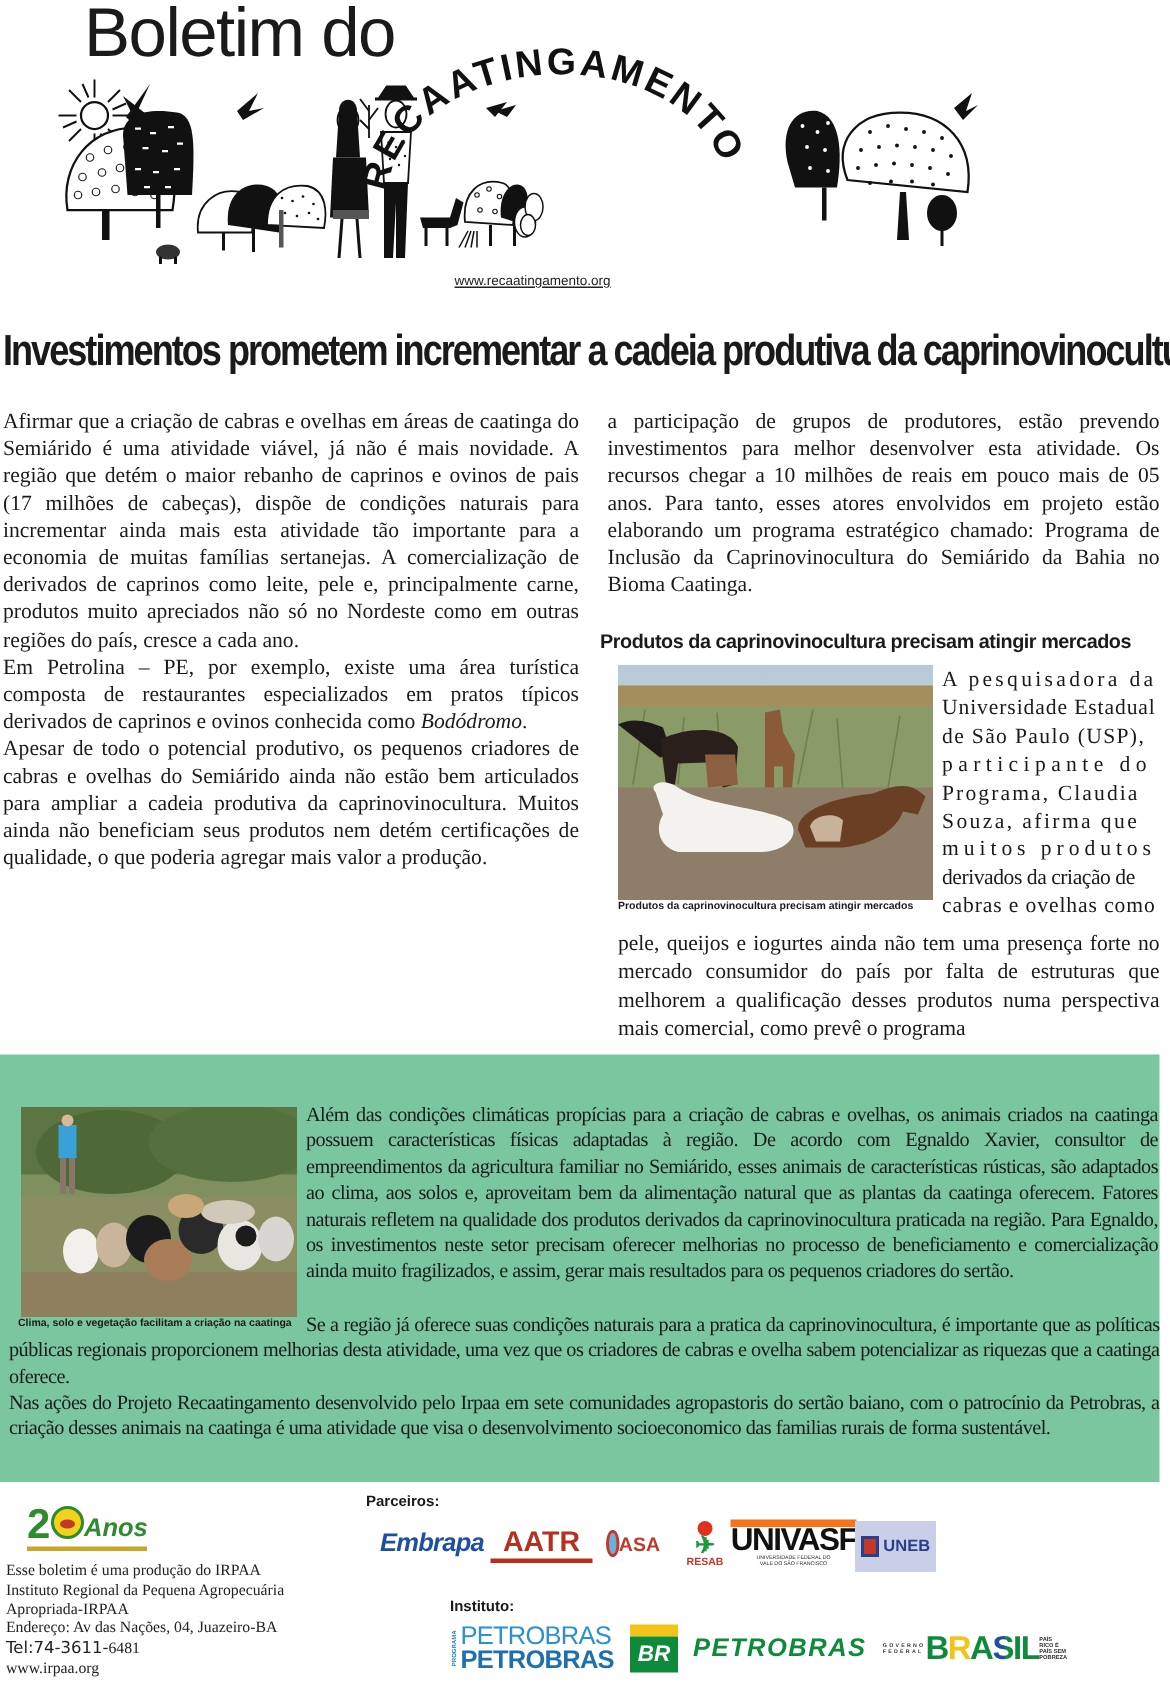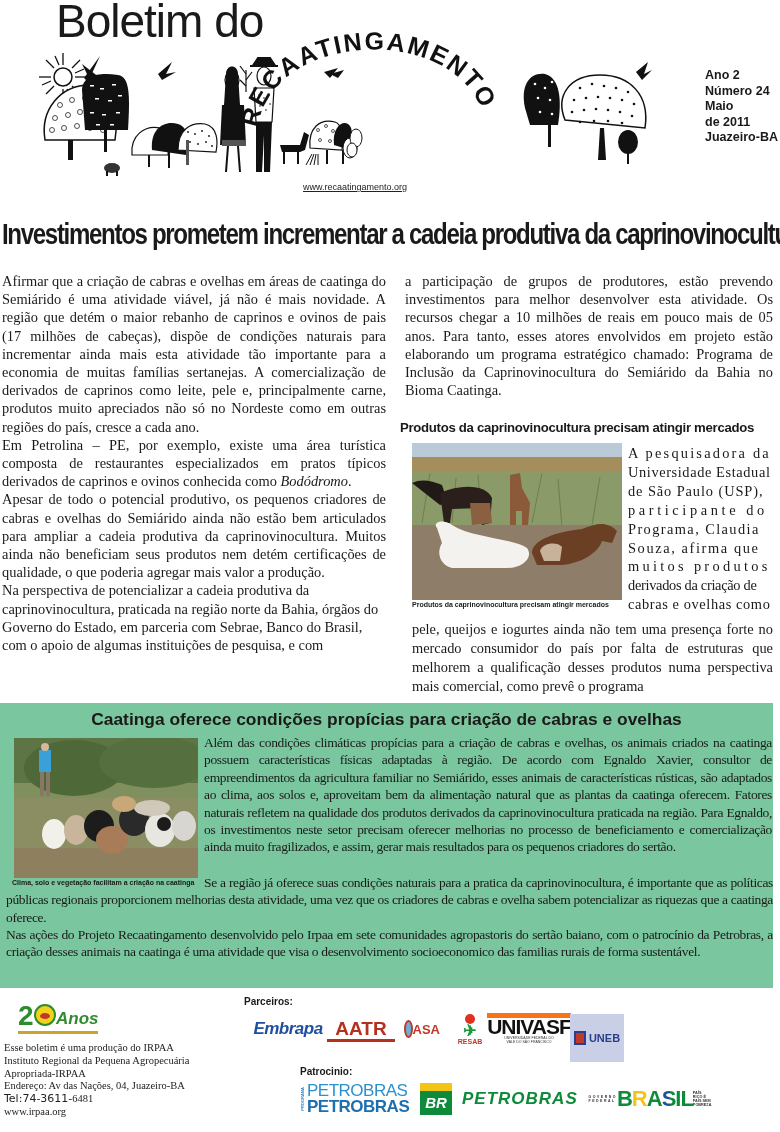--- a/index.html
+++ b/index.html
@@ -257,36 +257,28 @@
     <defs>
         <path id="arcPath" d="M18,118 C30,20 220,10 245,110"></path>
       </defs>
     <text font-family="Liberation Sans, sans-serif" font-weight="bold" font-size="25" letter-spacing="2" fill="#111">
       <textPath href="#arcPath">RECAATINGAMENTO</textPath>
     </text>
   </svg>
 
   <a class="site-url">www.recaatingamento.org</a>
 
-  <div class="issue-info">
-    <div>Ano 2</div>
-    <div>Número 24</div>
-    <div>Maio</div>
-    <div>de 2011</div>
-    <div>Juazeiro-BA</div>
-  </div>
 </div>
 
 <h1 class="headline">Investimentos  prometem  incrementar a cadeia produtiva da caprinovinocultura</h1>
 
 <div class="col col-left">
   <p>Afirmar que a criação de cabras e ovelhas em áreas de caatinga do Semiárido é uma atividade viável, já não é mais novidade. A região que detém o maior rebanho de caprinos e ovinos de pais (17 milhões de cabeças), dispõe de condições naturais para incrementar ainda mais esta atividade tão importante para a economia de muitas famílias sertanejas. A comercialização de derivados de caprinos como leite, pele e, principalmente carne, produtos muito apreciados não só no Nordeste como em outras regiões do país, cresce a cada ano.</p>
   <p><span>Em Petrolina – PE, por exemplo, existe uma área turística composta de restaurantes especializados em pratos típicos derivados de caprinos e ovinos conhecida como </span><i>Bodódromo</i><span>.</span></p>
   <p>Apesar de todo o potencial produtivo, os pequenos criadores de cabras e ovelhas do Semiárido ainda não estão bem articulados para ampliar a cadeia produtiva da caprinovinocultura. Muitos ainda não beneficiam seus produtos nem detém certificações de qualidade, o que poderia agregar mais valor a produção.</p>
-  <p style="text-align:left">Na perspectiva de potencializar a cadeia produtiva da caprinovinocultura, praticada na região norte da Bahia, órgãos do Governo do Estado, em parceria com Sebrae, Banco do Brasil, com o apoio de algumas instituições de pesquisa, e com</p>
 </div>
 
 <div class="col col-right">
   <p style="text-align-last:left">a participação de grupos de produtores, estão prevendo investimentos para melhor desenvolver esta atividade. Os recursos  chegar a 10 milhões de reais em pouco mais de 05 anos. Para tanto, esses atores envolvidos em projeto estão elaborando um programa estratégico chamado: Programa de Inclusão da Caprinovinocultura do Semiárido da Bahia no Bioma Caatinga.</p>
 </div>
 
 <h2 class="subhead">Produtos da caprinovinocultura precisam atingir mercados</h2>
 
 <div class="photo1">
   <svg width="210" height="157" viewBox="0 0 210 157">
@@ -327,21 +319,20 @@
   <div style="letter-spacing:1.4px">Programa, Claudia</div>
   <div style="letter-spacing:1.6px">Souza, afirma que</div>
   <div style="letter-spacing:3.3px">muitos produtos</div>
   <div style="letter-spacing:-0.3px">derivados da criação de</div>
   <div style="letter-spacing:0.6px">cabras e ovelhas como</div>
 </div>
 
 <div class="after-photo" style="text-align-last:left">pele, queijos e iogurtes ainda não tem uma presença forte no mercado consumidor do país por falta de estruturas que melhorem a qualificação desses produtos numa perspectiva mais comercial, como prevê o programa</div>
 
 <div class="green-box">
-  <h2 class="green-title">Caatinga oferece condições propícias para criação de cabras e ovelhas</h2>
 
   <div class="photo2">
     <svg width="184" height="140" viewBox="0 0 184 140">
       <rect width="184" height="140" fill="#7f8f5e"></rect>
       <rect width="184" height="45" fill="#5d7444"></rect>
       <ellipse cx="60" cy="30" rx="50" ry="28" fill="#4f6838"></ellipse>
       <ellipse cx="140" cy="24" rx="55" ry="26" fill="#55703e"></ellipse>
       <rect y="60" width="184" height="80" fill="#8a8e62"></rect>
       <path d="M0,110 L184,110 L184,140 L0,140 Z" fill="#8e7f5e"></path>
       <rect x="25" y="12" width="12" height="22" fill="#3aa0d8"></rect>
@@ -402,26 +393,26 @@
 </div>
 <div class="logo" style="left:448px;top:1012px;width:44px;height:34px;flex-direction:column">
   <span style="display:block;width:10px;height:10px;border-radius:50%;background:#e03020"></span>
   <span style="color:#1a9a3a;font-size:16px;line-height:14px">✈</span>
   <span style="color:#c0392b;font-size:7px">RESAB</span>
 </div>
 <div class="logo" style="left:500px;top:1008px;width:58px;height:40px;flex-direction:column">
   <span style="color:#111;font-size:21px;font-weight:900;letter-spacing:-1px;border-top:5px solid #f97316;line-height:18px">UNIVASF</span>
   <span style="color:#333;font-size:3.5px;font-weight:normal;text-align:center">UNIVERSIDADE FEDERAL DO VALE DO SÃO FRANCISCO</span>
 </div>
-<div class="logo" style="left:570px;top:1014px;width:54px;height:48px;background:#c9cfe6;color:#2a3f8a;font-size:11px;gap:3px">
+<div class="logo" style="left:570px;top:1014px;width:54px;height:34px;background:#c9cfe6;color:#2a3f8a;font-size:11px;gap:3px">
   <span style="display:block;width:12px;height:14px;background:#c0392b;border:2px solid #2a3f8a"></span>
   <span>UNEB</span>
 </div>
 
-<div class="label-small" style="left:300px;top:1066px">Patrocinio:</div>
+<div class="label-small" style="left:300px;top:1066px">Instituto:</div>
 
 <div class="logo" style="left:300px;top:1082px;width:98px;height:34px;justify-content:flex-start;gap:2px">
   <span style="writing-mode:vertical-rl;transform:rotate(180deg);font-size:4px;color:#1e7ac0">PROGRAMA</span>
   <span style="display:flex;flex-direction:column;line-height:16px">
     <span style="color:#2b8fd0;font-weight:normal;font-size:17px;letter-spacing:-0.5px">PETROBRAS</span>
     <span style="color:#1e6fb0;font-size:17px;letter-spacing:-0.5px">PETROBRAS</span>
   </span>
 </div>
 <div class="logo" style="left:420px;top:1083px;width:160px;height:32px;justify-content:flex-start;gap:10px">
   <span style="display:flex;flex-direction:column;width:32px;height:32px">

